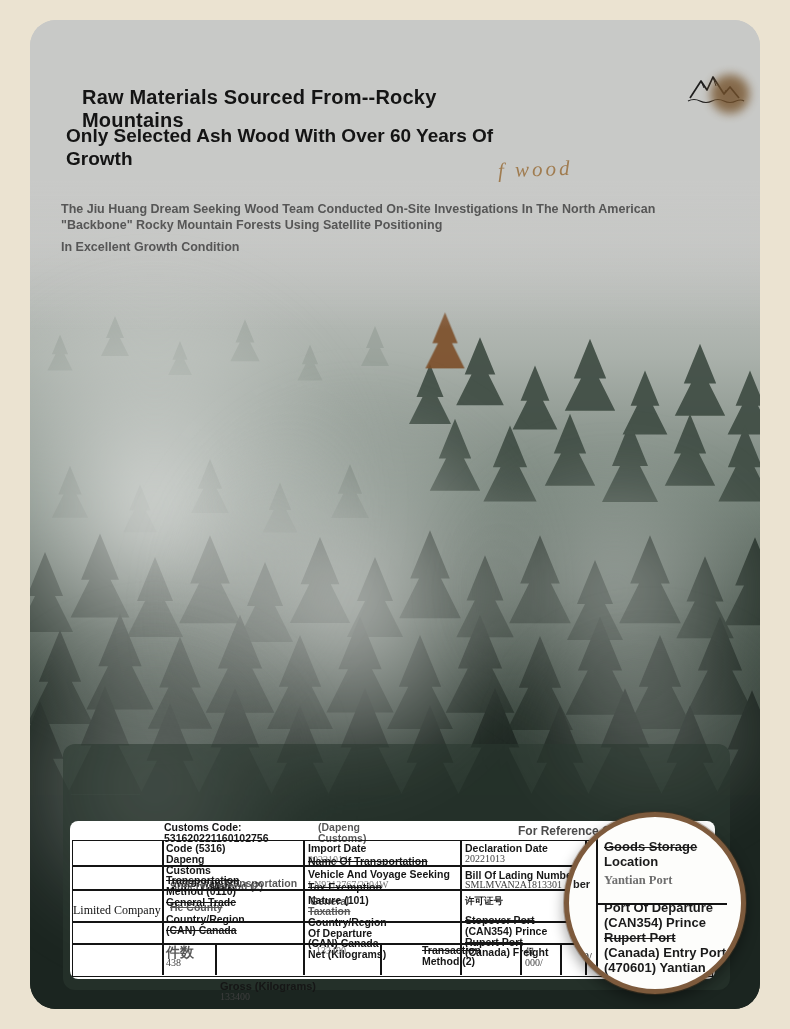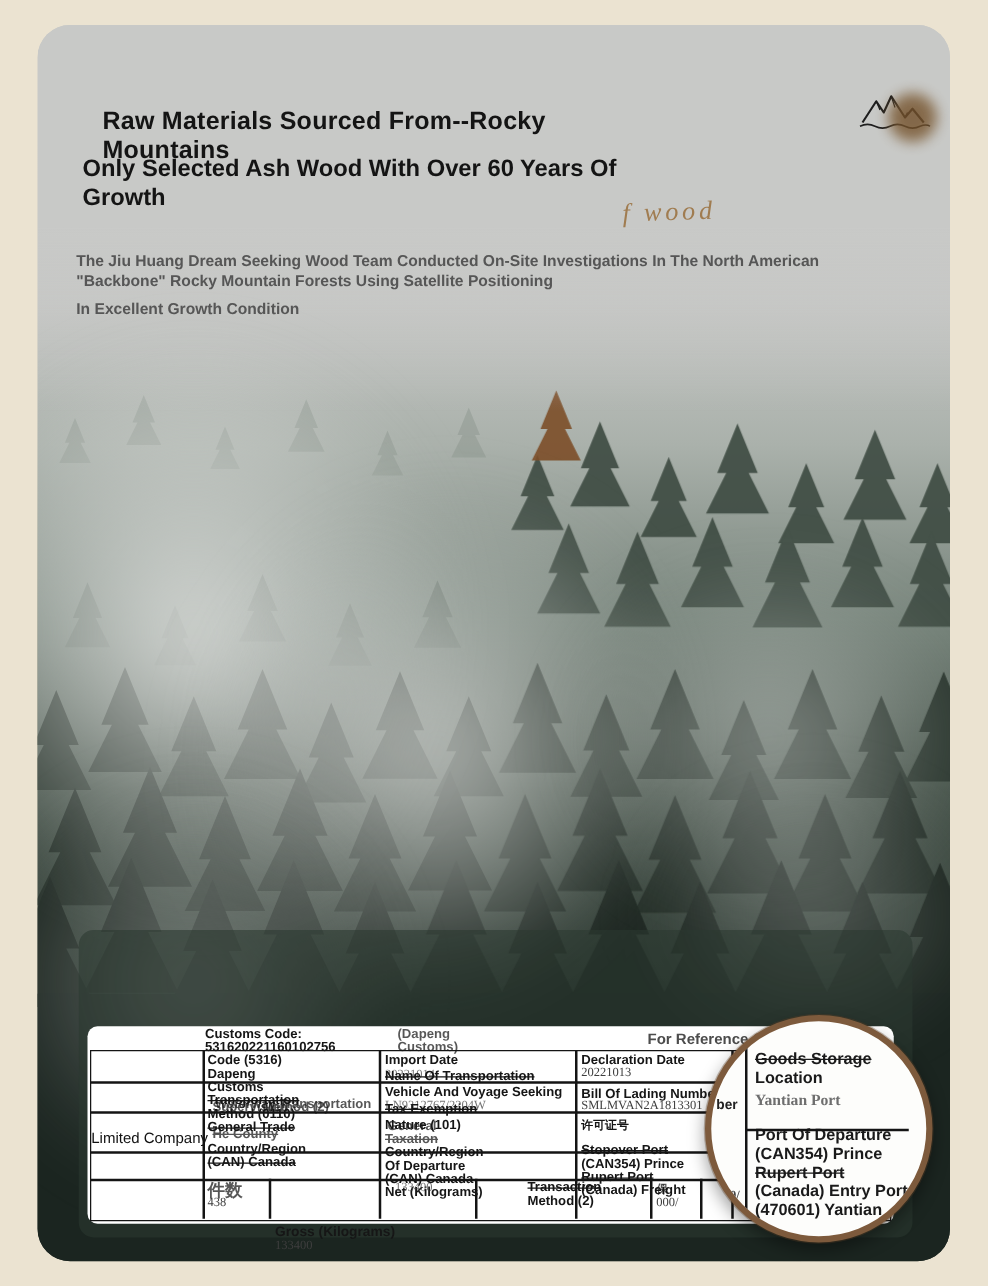--- a/index.html
+++ b/index.html
@@ -53,21 +53,21 @@
   .vline,.hline{position:absolute;background:#141414;}
   .cell{position:absolute;font-size:10.5px;font-weight:700;line-height:10.8px;
         white-space:nowrap;}
   .ln{display:block;}
   .val{font-family:"Liberation Serif",serif;font-weight:400;font-size:10px;color:#3e3e3e;}
   .ghost{opacity:.72;}
   .strike{text-decoration:line-through;text-decoration-thickness:1.4px;}
   .lay{position:relative;display:block;}
   .over{position:absolute;left:6px;top:3px;}
   .refnote{position:absolute;left:448px;top:3px;font-size:12px;font-weight:700;color:#4c4c4c;}
-  .company{position:absolute;left:3px;top:82px;font-size:12px;font-weight:400;color:#111;}
+  .company{position:absolute;left:3px;top:82px;font-size:12px;font-weight:400;color:#111;font-family:Liberation Serif, serif;}
   .gap8{margin-top:8px;} .gap5{margin-top:5px;}
 
   .magnifier{position:absolute;left:534px;top:792px;width:172px;height:172px;border-radius:50%;
              background:#fdfdfb;border:5px solid #7d5a3c;overflow:hidden;
              box-shadow:0 0 0 1px rgba(92,63,36,.35),0 6px 14px rgba(0,0,0,.4);}
   .mag-inner{position:absolute;left:0;top:0;width:172px;height:172px;
              font-size:13px;font-weight:700;color:#1a1a1a;line-height:15px;}
   .mag-vline{position:absolute;left:27px;top:14px;width:1.6px;height:144px;background:#141414;}
   .mag-text{position:absolute;left:35px;top:22px;}
   .mag-val{font-family:"Liberation Serif",serif;font-weight:400;font-size:12.5px;color:#6e6e6e;}

